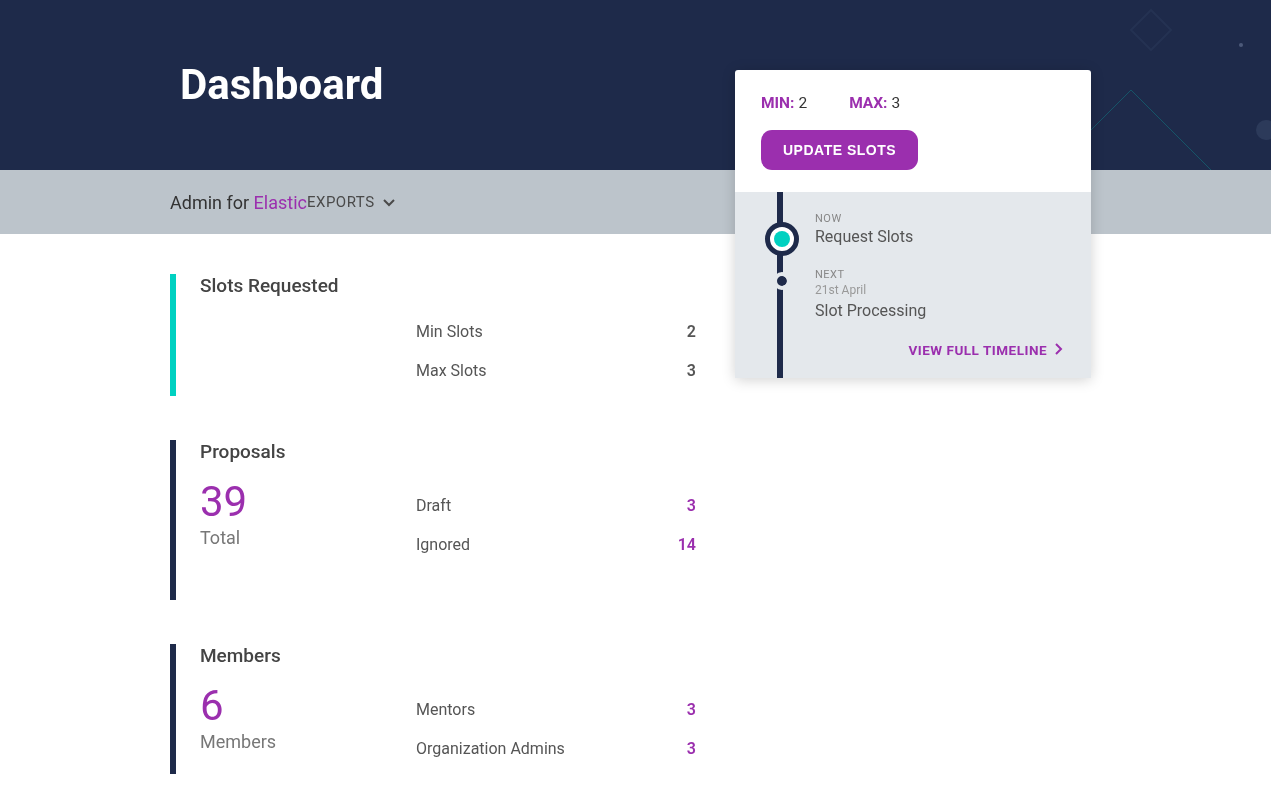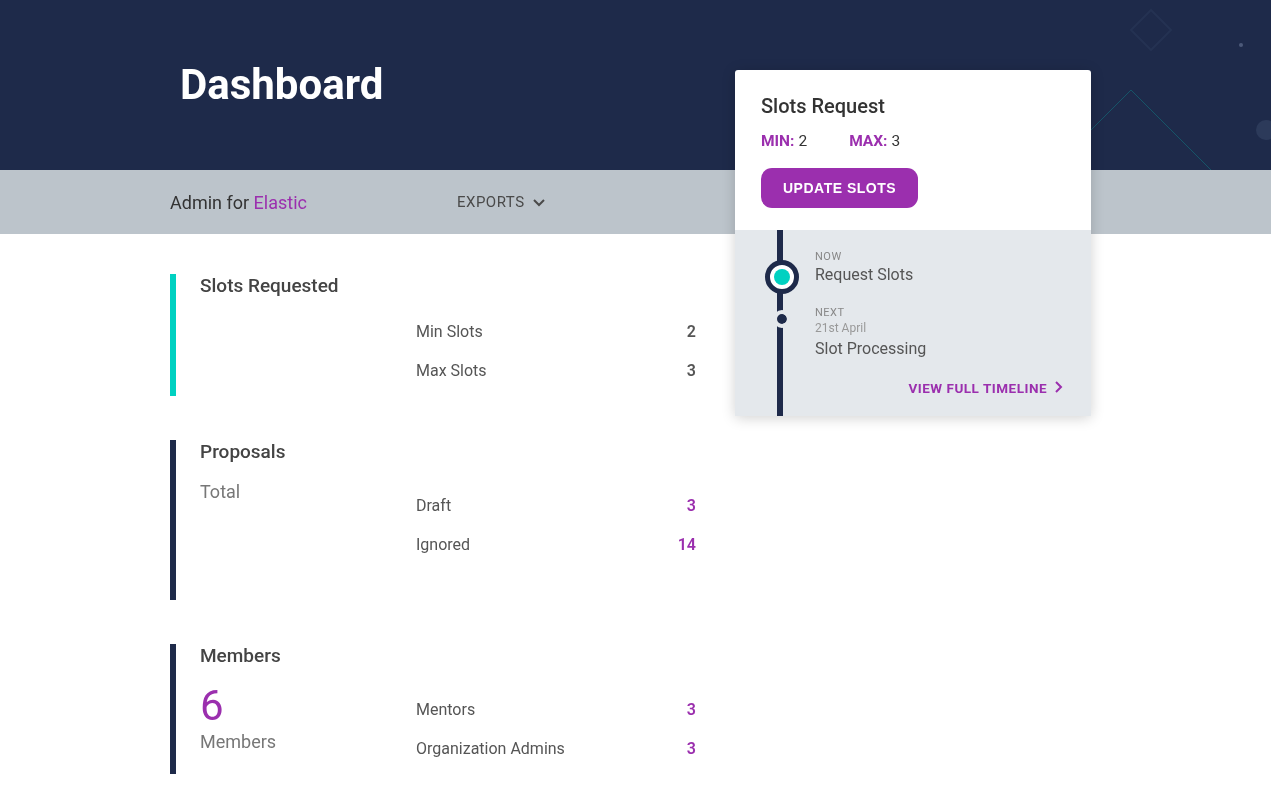--- a/index.html
+++ b/index.html
@@ -39,21 +39,20 @@
     padding-left: 170px;
   }
   .admin-for {
     font-size: 18px;
     color: #333;
   }
   .admin-link {
     color: #9b2fae;
   }
   .exports {
-    margin-left: 150px;
     font-size: 15px;
     color: #4a4a4a;
     letter-spacing: 0.5px;
     display: flex;
     align-items: center;
     gap: 8px;
     cursor: pointer;
   }
   .chev-down {
     display: inline-block;
@@ -256,21 +255,20 @@
     <span class="chev-down">
       <svg width="12" height="8" viewBox="0 0 12 8">
           <path d="M1 1 L6 6 L11 1" fill="none" stroke="#4a4a4a" stroke-width="2"></path>
         </svg>
     </span>
   </div>
 </div>
 
 <div class="side-card">
   <div class="card-top">
-    <div class="card-title">Slots Request</div>
     <div class="minmax">
       <div>
         <span class="lbl">MIN:</span><span class="v">2</span>
       </div>
       <div>
         <span class="lbl">MAX:</span><span class="v">3</span>
       </div>
     </div>
     <button class="update-btn">UPDATE SLOTS</button>
   </div>
@@ -313,20 +311,21 @@
       <div class="stat-row">
         <span>Max Slots</span>
         <span class="val">3</span>
       </div>
     </div>
   </div>
 
   <div class="section proposals-section">
     <div class="section-bar bar-navy"></div>
     <div class="section-title">Proposals</div>
+    <div class="big-num">39</div>
     <div class="big-num-label">Total</div>
     <div class="stat-rows">
       <div class="stat-row purple">
         <span>Draft</span>
         <span class="val">3</span>
       </div>
       <div class="stat-row purple">
         <span>Ignored</span>
         <span class="val">14</span>
       </div>

